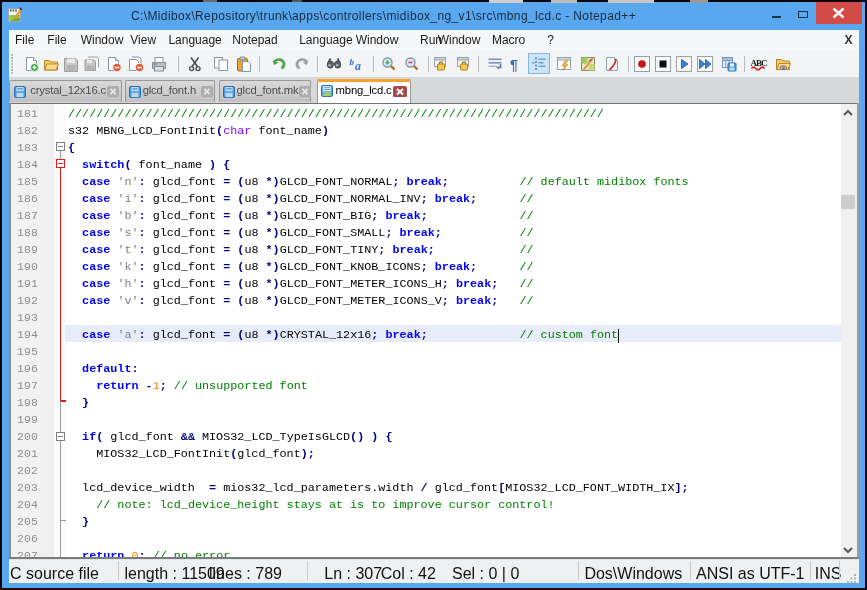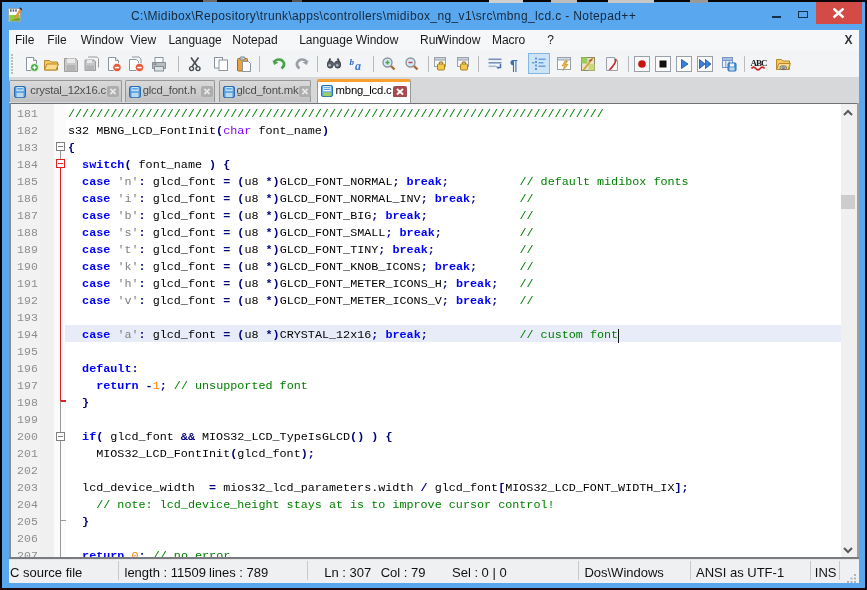--- a/index.html
+++ b/index.html
@@ -28,21 +28,21 @@
 #code div{height:17px}
 .k{color:#0000ff;font-weight:bold}
 .o{color:#000080;font-weight:bold}
 .s{color:#808080}
 .c{color:#008000}
 .n{color:#ff8000}
 .t{color:#8000ff}
 #scroll{left:840.5px;top:104.3px;width:16.7px;height:453.1px;background:#f0f0f0}
 #thumb{left:840.5px;top:194.7px;width:14px;height:14.5px;background:#cdcdcd}
 #status{left:9px;top:559.2px;width:850px;height:23.8px;background:#eff0f2;border-top:1px solid #e4e4e4}
-.st{position:absolute;top:564.6px;font-size:13px;color:#111}
+.st{position:absolute;top:564.6px;font-size:16px;color:#111}
 .sd{position:absolute;top:561.2px;height:19px;width:1px;background:#c9c9c9}
 #bblue{left:2px;top:583px;width:863px;height:4.8px;background:#58a7ef}
 #lblue{left:2px;top:30px;width:7px;height:553px;background:#58a7ef}
 #rblue{left:859px;top:30px;width:5.5px;height:553px;background:#58a7ef}
 #bdark{left:0;top:587.8px;width:867px;height:2.2px;background:#200a0a}
 .sep{position:absolute;top:55.5px;width:1px;height:16px;background:#b9bcbe}
 .ticon{position:absolute;top:55.5px;width:16px;height:16px}
 </style></head><body>
 <div class="abs" id="title"></div>
 <div class="abs" id="titletx">C:\Midibox\Repository\trunk\apps\controllers\midibox_ng_v1\src\mbng_lcd.c - Notepad++</div>
@@ -370,21 +370,21 @@
 <div class="abs" id="scroll"></div>
 <div class="abs" id="thumb"></div>
 <div class="abs" id="edright"></div>
 <div class="abs" id="edbottom"></div>
 
 <div class="abs" id="status"></div>
 <div class="st" style="left:10px">C source file</div>
 <div class="st" style="left:124.5px">length : 11509</div>
 <div class="st" style="left:209px">lines : 789</div>
 <div class="st" style="left:324.3px">Ln : 307</div>
-<div class="st" style="left:380.7px">Col : 79</div>
+<div class="st" style="left:380.7px">Col : 42</div>
 <div class="st" style="left:452px">Sel : 0 | 0</div>
 <div class="st" style="left:584.4px">Dos\Windows</div>
 <div class="st" style="left:696px">ANSI as UTF-1</div>
 <div class="st" style="left:814.8px">INS</div>
 <div class="sd" style="left:118px"></div>
 <div class="sd" style="left:307px"></div>
 <div class="sd" style="left:578px"></div>
 <div class="sd" style="left:690px"></div>
 <div class="sd" style="left:809.5px"></div>
 <div class="sd" style="left:839px"></div>

